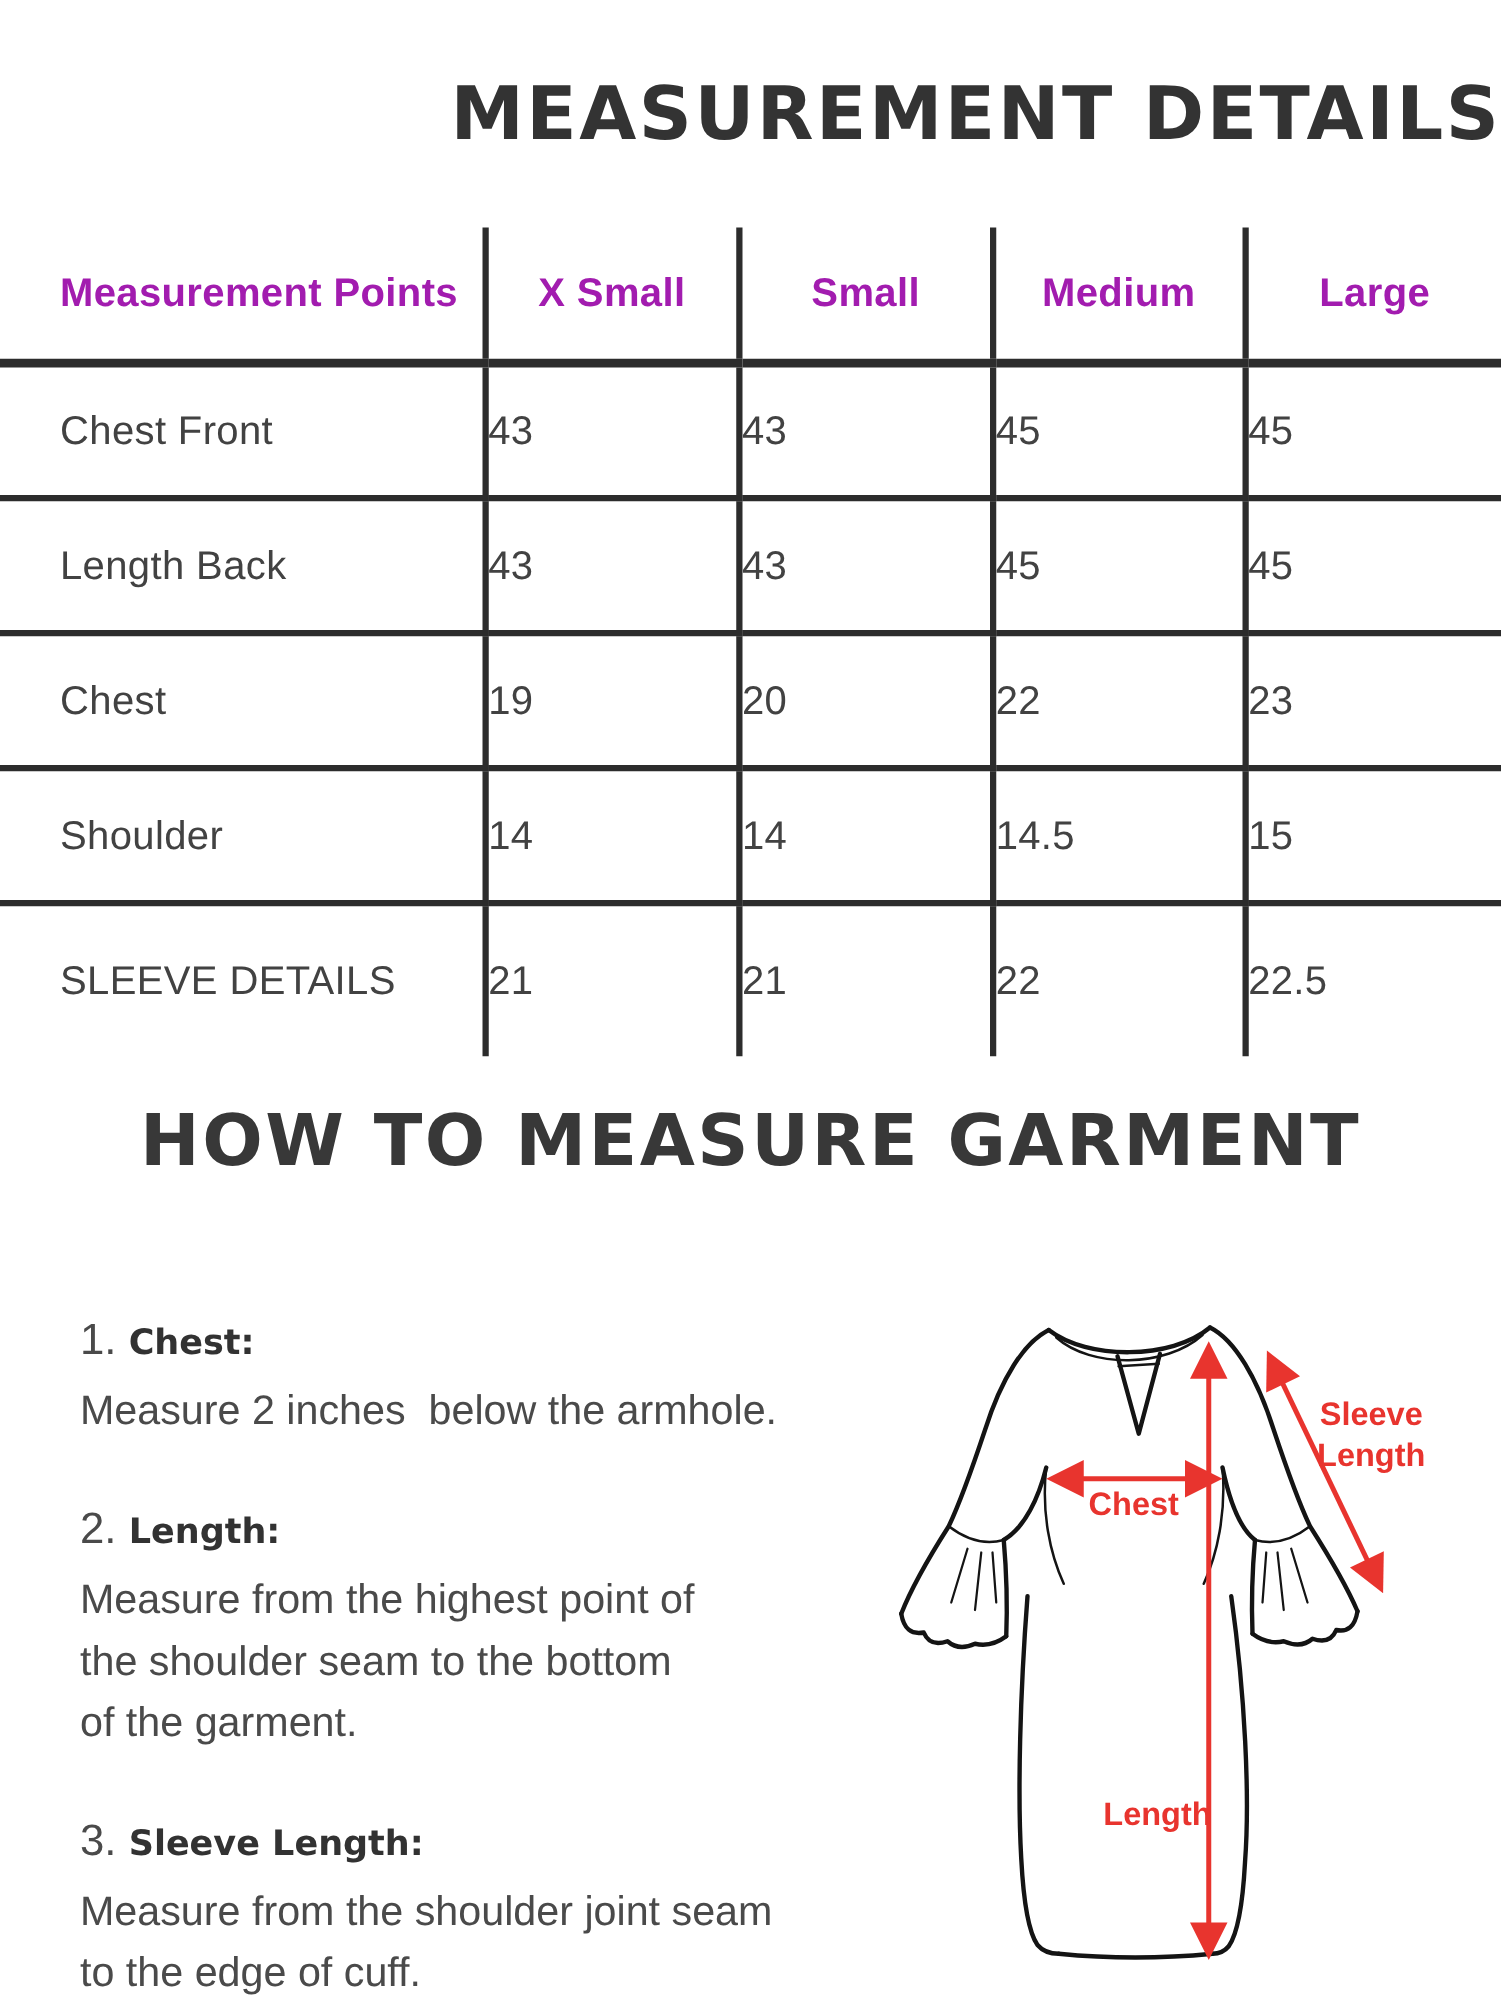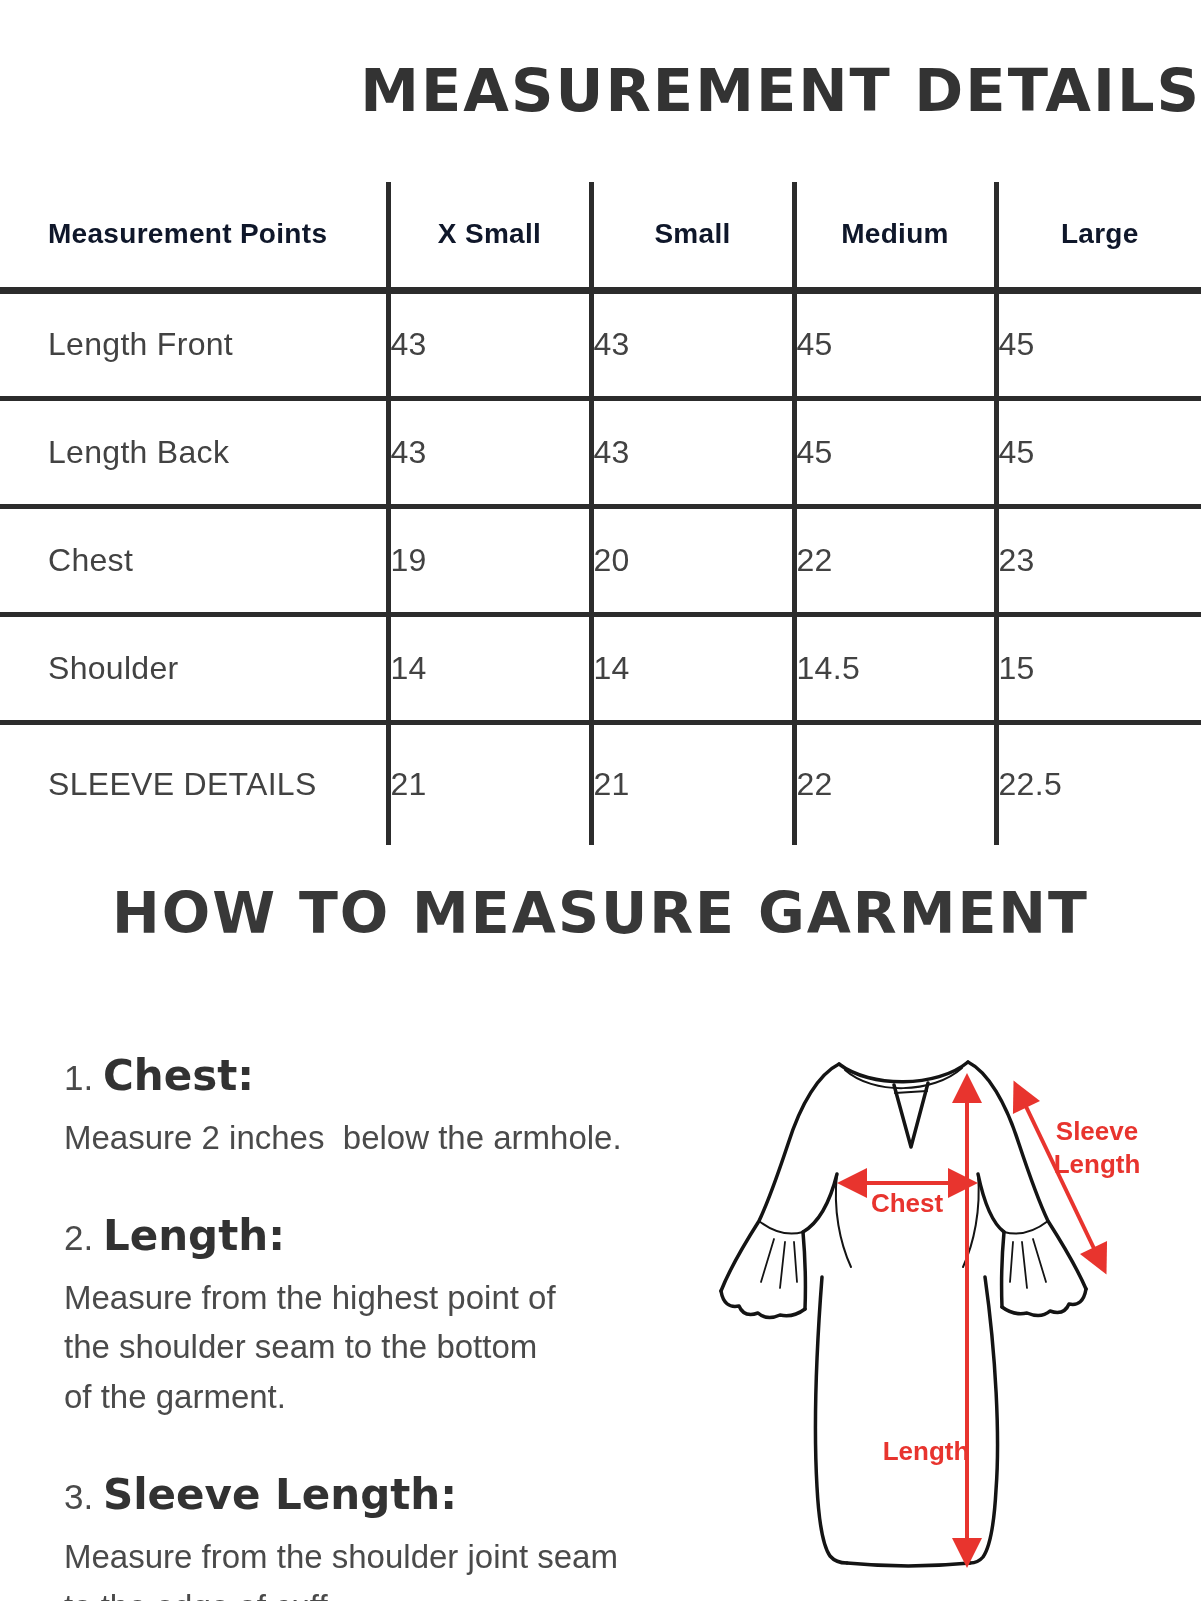--- a/index.html
+++ b/index.html
@@ -20,21 +20,21 @@
   .size-table col.c0{width:388px;}
   .size-table col.c1{width:203px;}
   .size-table col.c2{width:203px;}
   .size-table col.c3{width:202px;}
   .size-table col.c4{width:205px;}
   .size-table th,.size-table td{padding:0;vertical-align:middle;}
   .size-table thead tr{height:108px;}
   .size-table tbody tr{height:108px;}
   .size-table tbody tr:last-child{height:123px;}
   .size-table th{
-    font-weight:700;font-size:28px;color:#0f172a;text-align:center;
+    font-weight:700;font-size:32px;color:#a21caf;text-align:center;
     line-height:1.35;letter-spacing:0.3px;
   }
   .size-table th.cell-left,.size-table td.cell-left{
     text-align:left;padding-left:48px;
   }
   .size-table td{
     font-weight:400;font-size:32px;color:#424242;text-align:left;
     letter-spacing:0.3px;
   }
   .size-table th{border-bottom:7px solid #2c2c2c;}
@@ -46,21 +46,21 @@
     position:absolute;top:880px;left:0;width:100%;margin:0;
     text-align:center;font-family:"DejaVu Sans",sans-serif;
     font-weight:800;font-size:57px;letter-spacing:2px;color:#383838;
   }
   .instructions{
     position:absolute;left:64px;top:1048px;width:660px;
   }
   .instr-block{margin-bottom:46px;}
   .instr-head{font-size:35px;line-height:1.35;}
   .instr-num{font-weight:400;color:#4a4a4a;}
-  .instr-label{font-weight:800;color:#323232;font-family:"DejaVu Sans",sans-serif;font-size:42px;}
+  .instr-label{font-weight:800;color:#323232;font-family:"DejaVu Sans",sans-serif;font-size:28px;}
   .instr-text{
     font-size:33px;font-weight:400;color:#4a4a4a;line-height:1.5;
     margin-top:8px;white-space:pre-wrap;
   }
   .garment-diagram{
     position:absolute;left:680px;top:1025px;width:462px;height:576px;
   }
 </style>
 </head>
 <body>
@@ -79,21 +79,21 @@
     <tr>
       <th class="cell-left">Measurement Points</th>
       <th>X Small</th>
       <th>Small</th>
       <th>Medium</th>
       <th>Large</th>
     </tr>
   </thead>
   <tbody>
     <tr>
-      <td class="cell-left">Length Front</td>
+      <td class="cell-left">Chest Front</td>
       <td>43</td>
       <td>43</td>
       <td>45</td>
       <td>45</td>
     </tr>
     <tr>
       <td class="cell-left">Length Back</td>
       <td>43</td>
       <td>43</td>
       <td>45</td>

